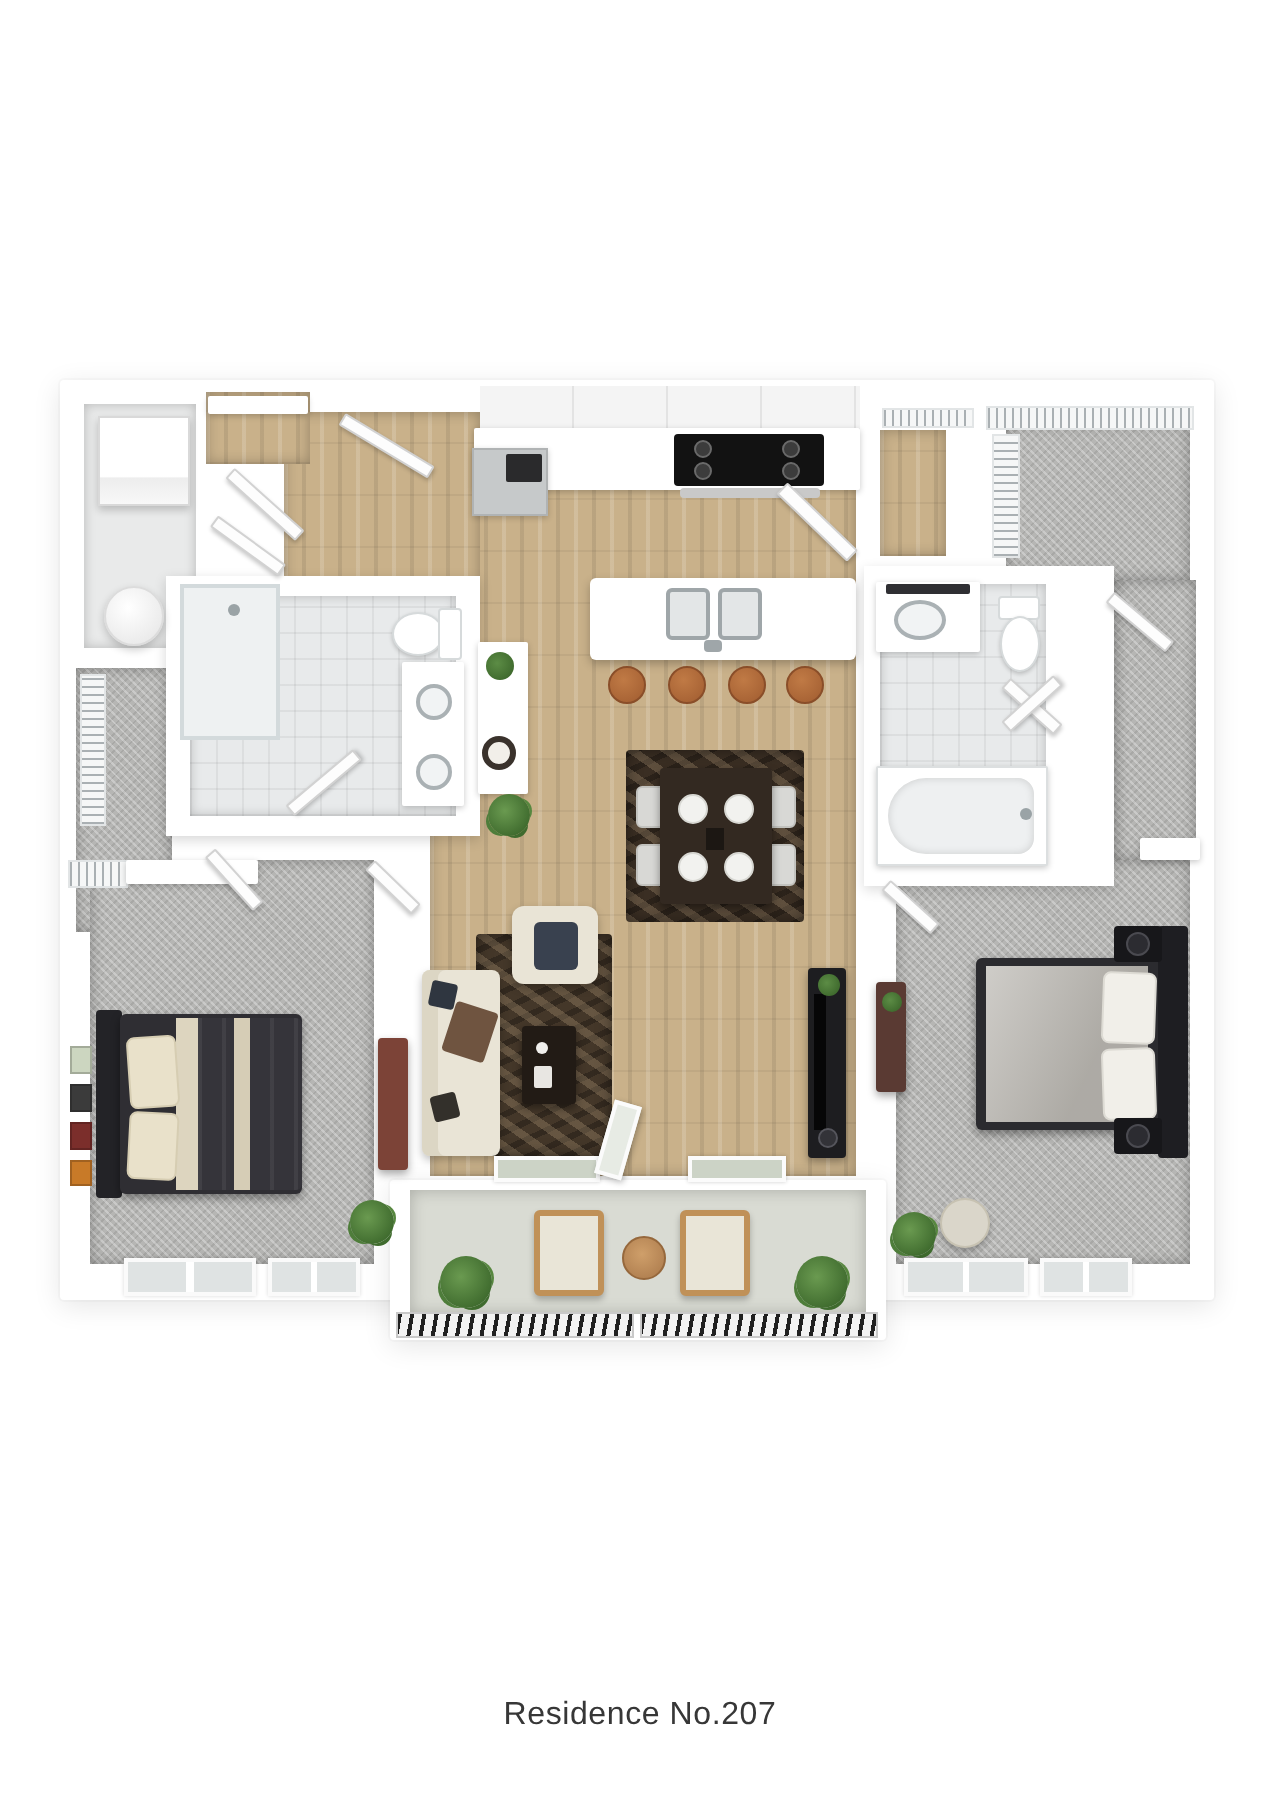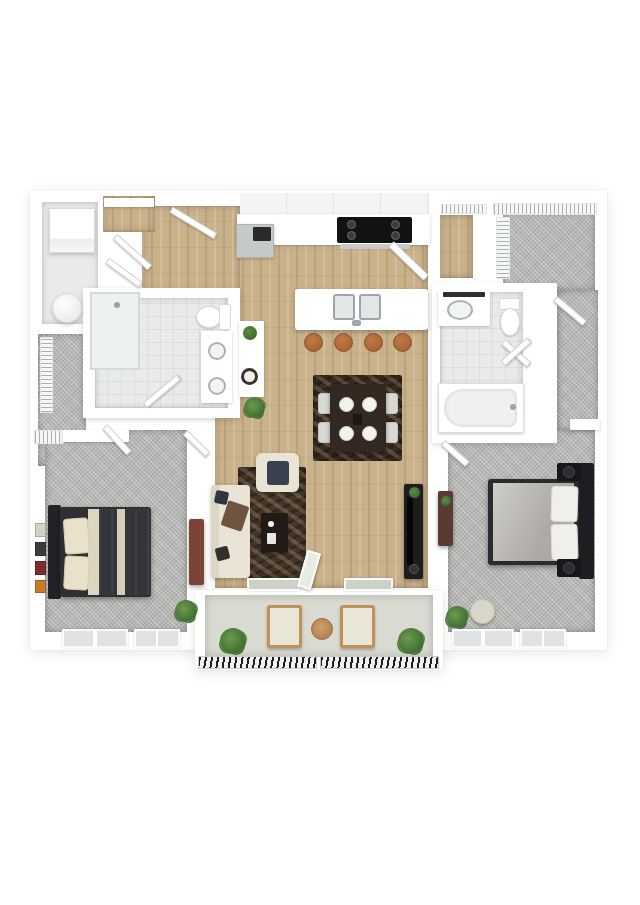--- a/index.html
+++ b/index.html
@@ -195,13 +195,14 @@
   <div class="abs door" style="left:107px;top:257px;width:42px;height:7px;transform:rotate(36deg);transform-origin:0 50%;"></div>
   <div class="abs door" style="left:145px;top:402px;width:44px;height:7px;transform:rotate(-40deg);transform-origin:0 50%;"></div>
   <div class="abs door" style="left:105px;top:423px;width:36px;height:7px;transform:rotate(48deg);transform-origin:0 50%;"></div>
   <div class="abs door" style="left:185px;top:429px;width:32px;height:7px;transform:rotate(44deg);transform-origin:0 50%;"></div>
   <div class="abs door" style="left:391px;top:240px;width:49px;height:8px;transform:rotate(44deg);transform-origin:0 50%;"></div>
   <div class="abs door" style="left:555px;top:295px;width:39px;height:7px;transform:rotate(40deg);transform-origin:0 50%;"></div>
   <div class="abs door" style="left:503px;top:338px;width:35px;height:7px;transform:rotate(42deg);transform-origin:0 50%;"></div>
   <div class="abs door" style="left:503px;top:360px;width:35px;height:7px;transform:rotate(-42deg);transform-origin:0 50%;"></div>
   <div class="abs door" style="left:443px;top:439px;width:33px;height:7px;transform:rotate(42deg);transform-origin:0 50%;"></div>
 
+  <div class="caption">Residence No.207</div>
 </div>
 
 </body></html>

